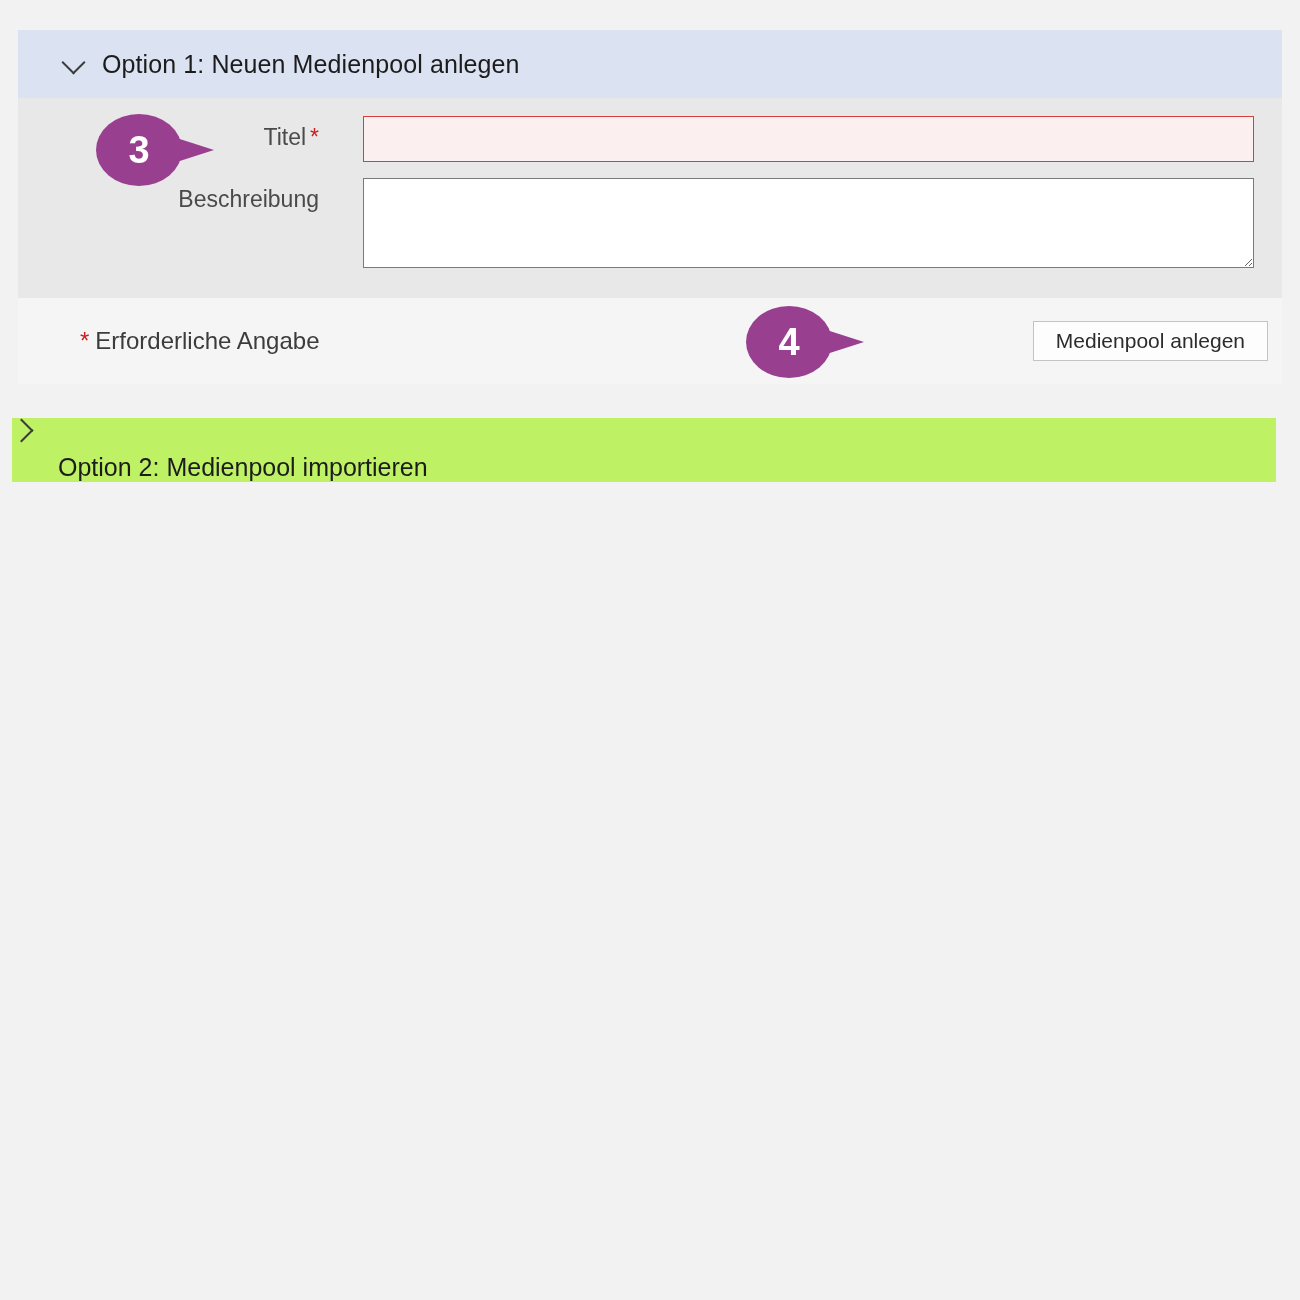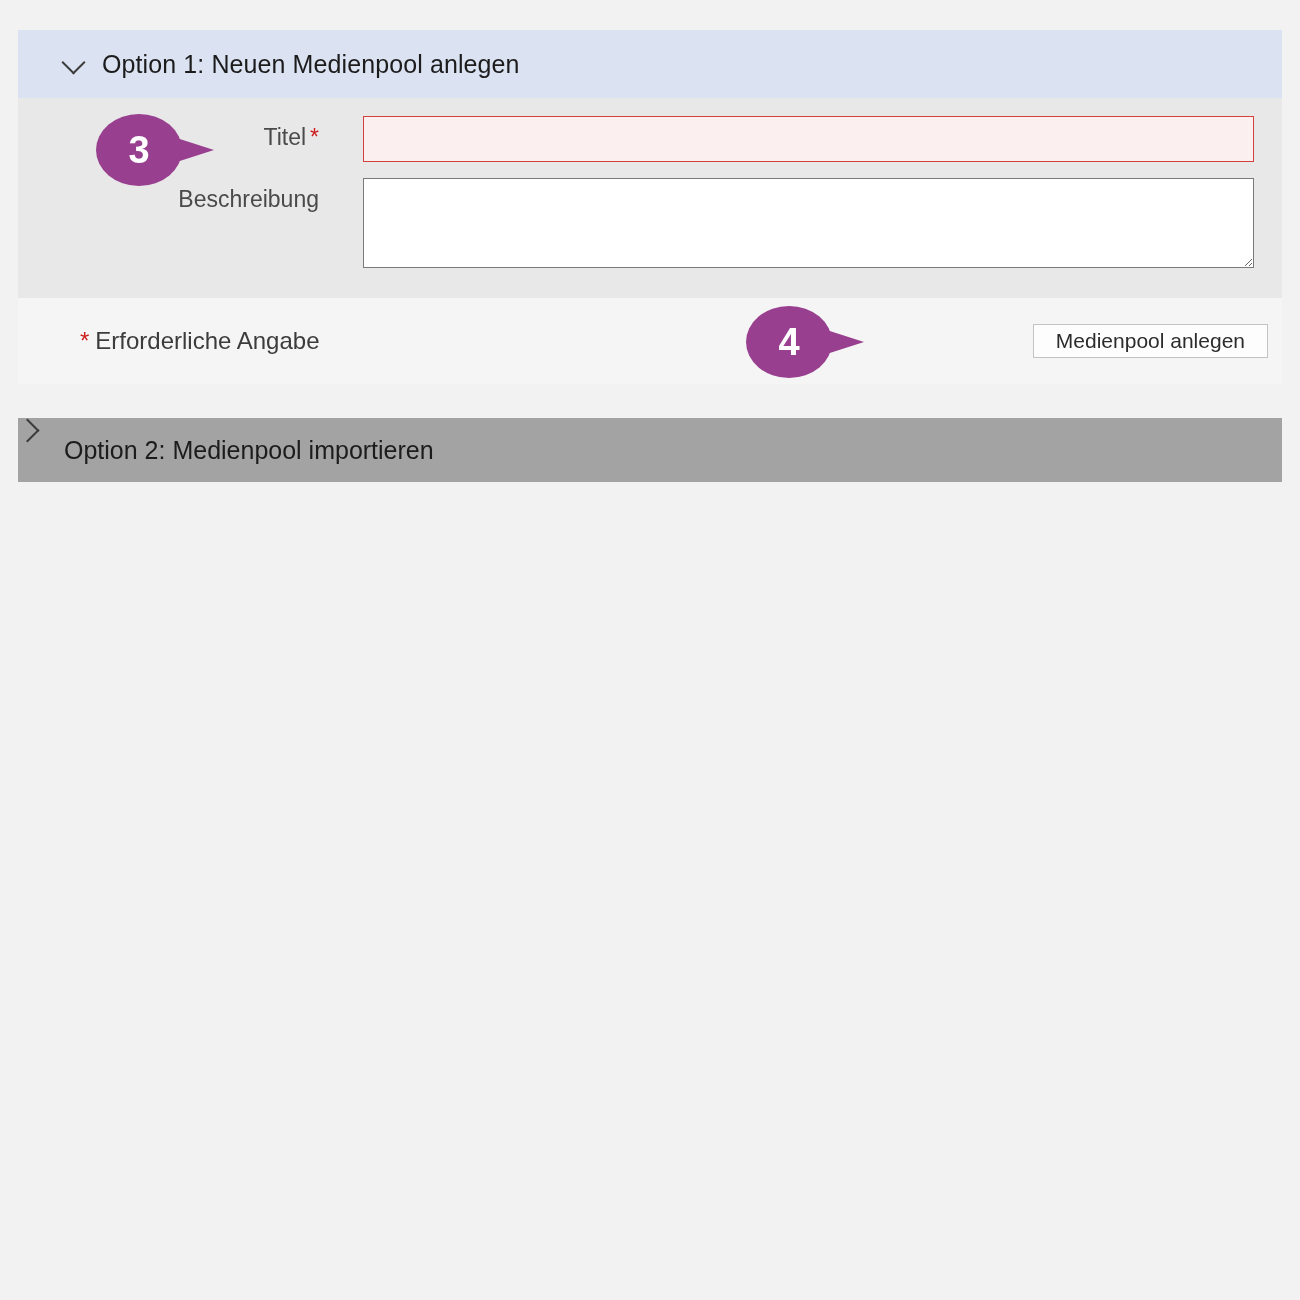--- a/index.html
+++ b/index.html
@@ -128,40 +128,40 @@
   }
 
   .footer-buttons {
     position: absolute;
     right: 14px;
     display: flex;
     gap: 8px;
   }
   .btn {
     min-width: 120px;
-    height: 34px;
+    height: 40px;
     padding: 0 22px;
     background: #fdfdfd;
     border: 1px solid #c3c3c3;
     font-size: 21px;
     color: #2c2c2c;
     font-family: "Liberation Sans", sans-serif;
     cursor: pointer;
   }
 
   
   .panel2 {
     position: absolute;
-    left: 18px;
+    left: 12px;
     top: 418px;
     width: 1264px;
     height: 64px;
-    background: #a3a3a3;
-    display: flex;
-    align-items: center;
+    background: #bef264;
+    display: flex;
+    align-items: flex-end;
     padding-left: 46px;
     cursor: pointer;
   }
   .panel2-title {
     font-size: 25px;
     color: #1c1c1c;
   }
 
   
   .callout {

